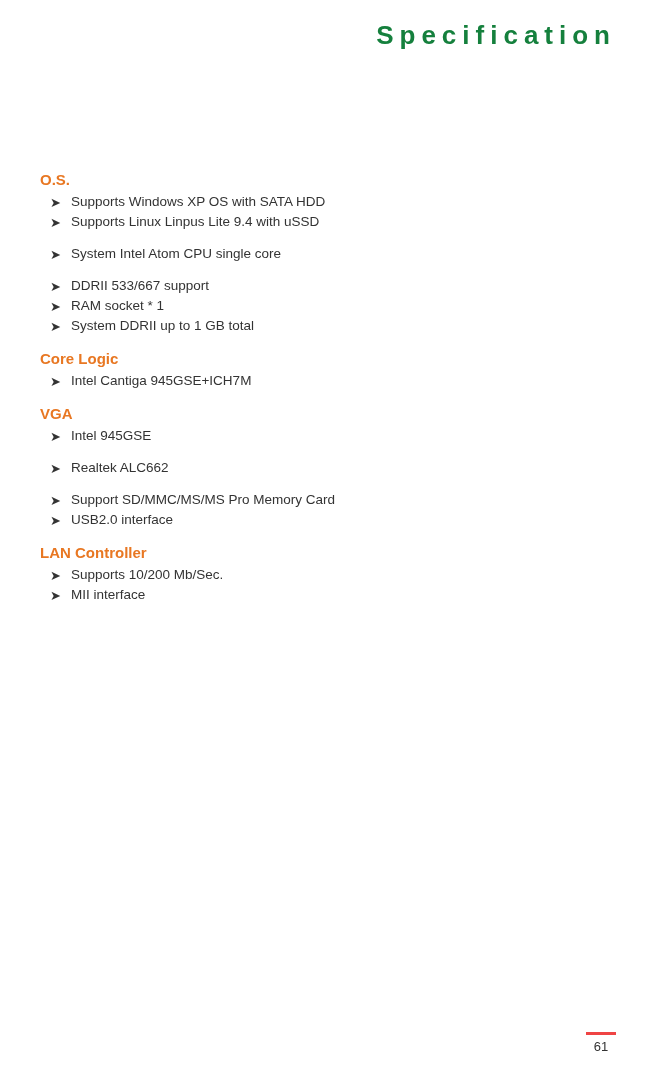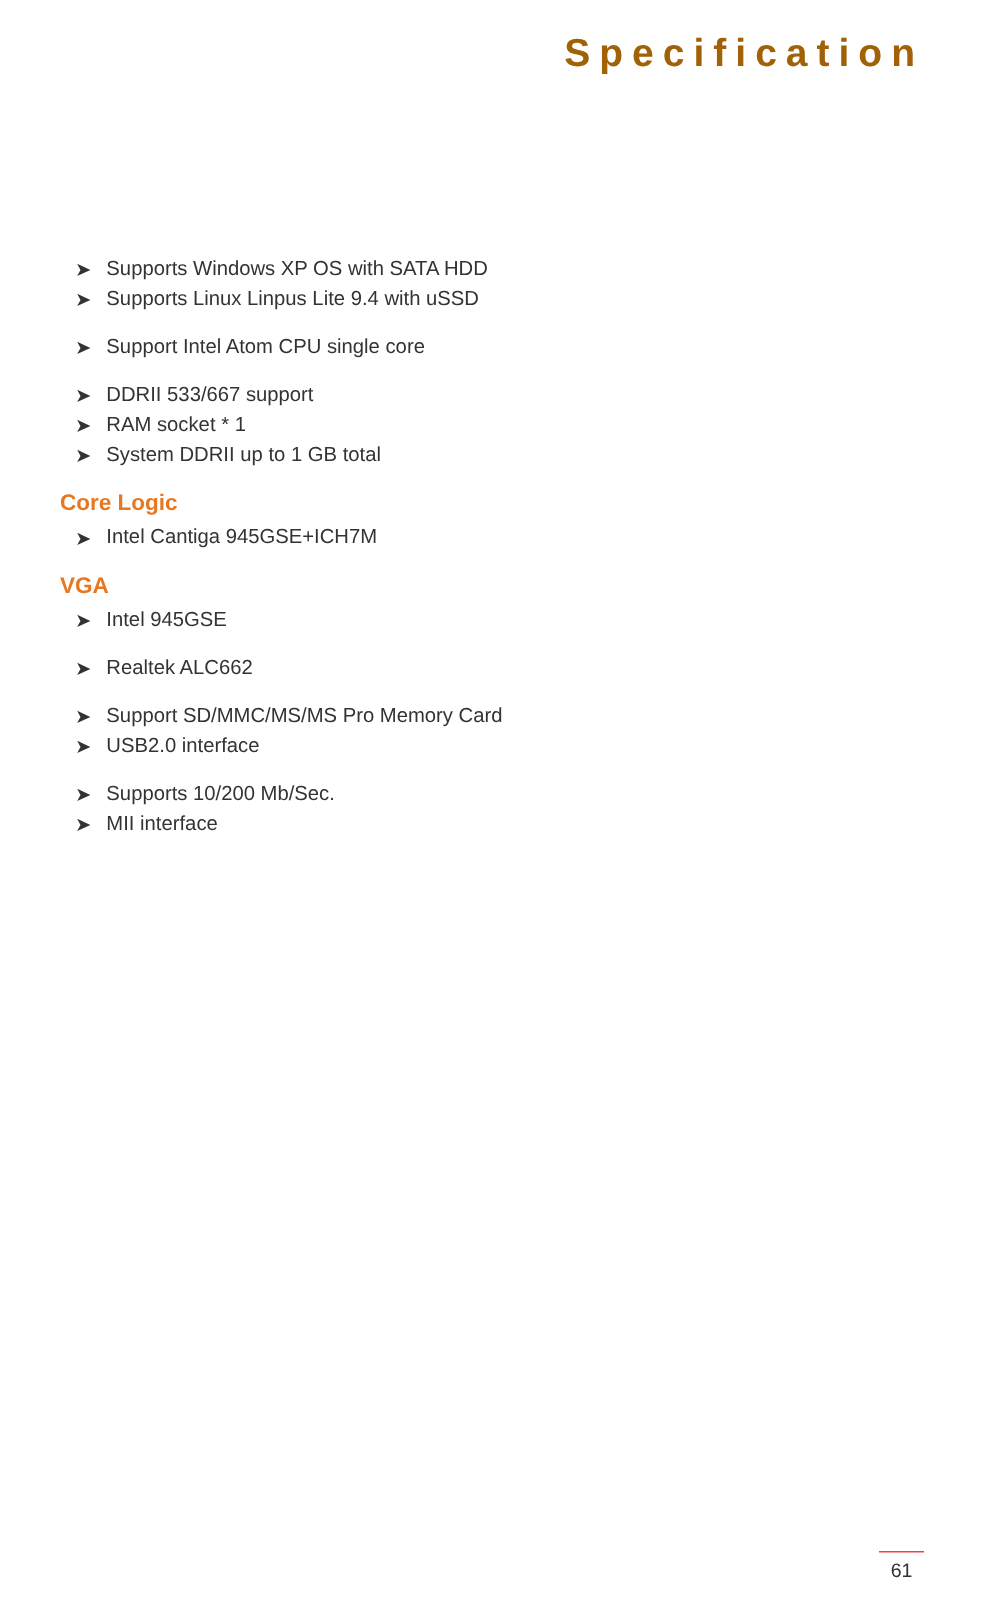--- a/index.html
+++ b/index.html
@@ -23,21 +23,21 @@
       min-height: 1074px;
       padding: 20px 40px 40px 40px;
       position: relative;
     }
 
     .page-title {
       text-align: right;
       font-size: 26px;
       font-weight: bold;
       letter-spacing: 6px;
-      color: #a16207;
+      color: #15803d;
       margin-bottom: 120px;
       font-family: Arial, sans-serif;
     }
 
     .section {
       margin-bottom: 16px;
     }
 
     .section-heading {
       color: #E87722;
@@ -66,51 +66,52 @@
       margin-top: 1px;
       flex-shrink: 0;
     }
 
     .page-number {
       position: absolute;
       bottom: 20px;
       right: 40px;
       font-size: 13px;
       color: #333333;
-      border-top: 1px solid #ef4444;
+      border-top: 3px solid #ef4444;
       padding-top: 4px;
       width: 30px;
       text-align: center;
     }
   </style>
 </head>
 <body>
 
 <div class="page-container">
 
   <h1 class="page-title">Specification</h1>
 
   <div>
   <div class="section">
+        <div class="section-heading">O.S.</div>
         <ul class="bullet-list">
           <li>
             <span class="bullet-arrow">➤</span>
             <span>Supports Windows XP OS with SATA HDD</span>
           </li>
           <li>
             <span class="bullet-arrow">➤</span>
             <span>Supports Linux Linpus Lite 9.4 with uSSD</span>
           </li>
         </ul>
       </div>
       <div class="section">
         <ul class="bullet-list">
           <li>
             <span class="bullet-arrow">➤</span>
-            <span>Support Intel Atom CPU single core</span>
+            <span>System Intel Atom CPU single core</span>
           </li>
         </ul>
       </div>
       <div class="section">
         <ul class="bullet-list">
           <li>
             <span class="bullet-arrow">➤</span>
             <span>DDRII 533/667 support</span>
           </li>
           <li>
@@ -155,20 +156,21 @@
             <span class="bullet-arrow">➤</span>
             <span>Support SD/MMC/MS/MS Pro Memory Card</span>
           </li>
           <li>
             <span class="bullet-arrow">➤</span>
             <span>USB2.0 interface</span>
           </li>
         </ul>
       </div>
       <div class="section">
+        <div class="section-heading">LAN Controller</div>
         <ul class="bullet-list">
           <li>
             <span class="bullet-arrow">➤</span>
             <span>Supports 10/200 Mb/Sec.</span>
           </li>
           <li>
             <span class="bullet-arrow">➤</span>
             <span>MII interface</span>
           </li>
         </ul>

